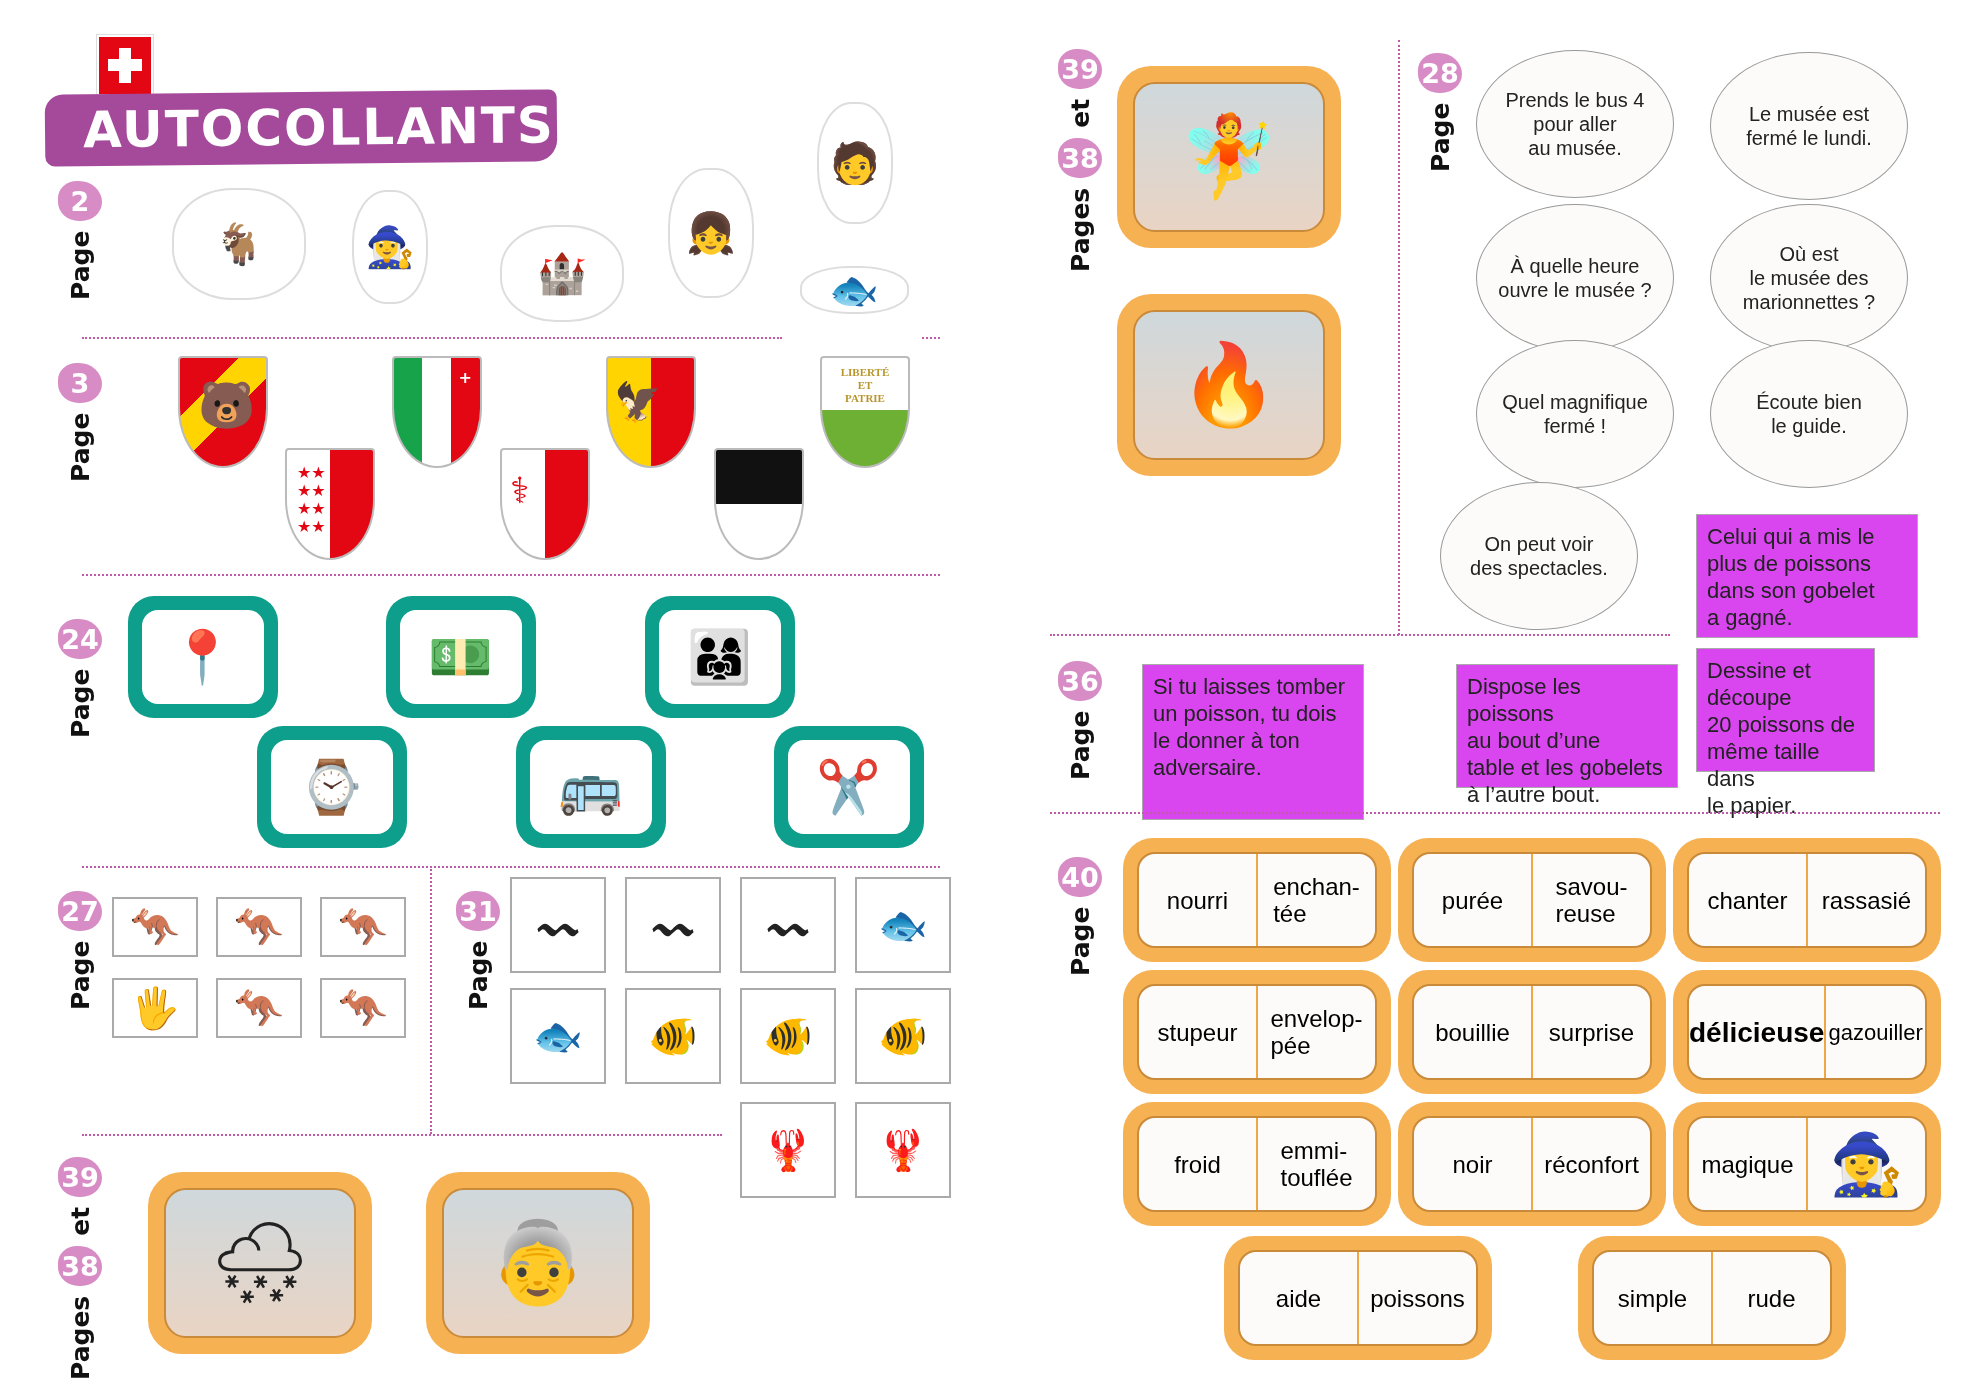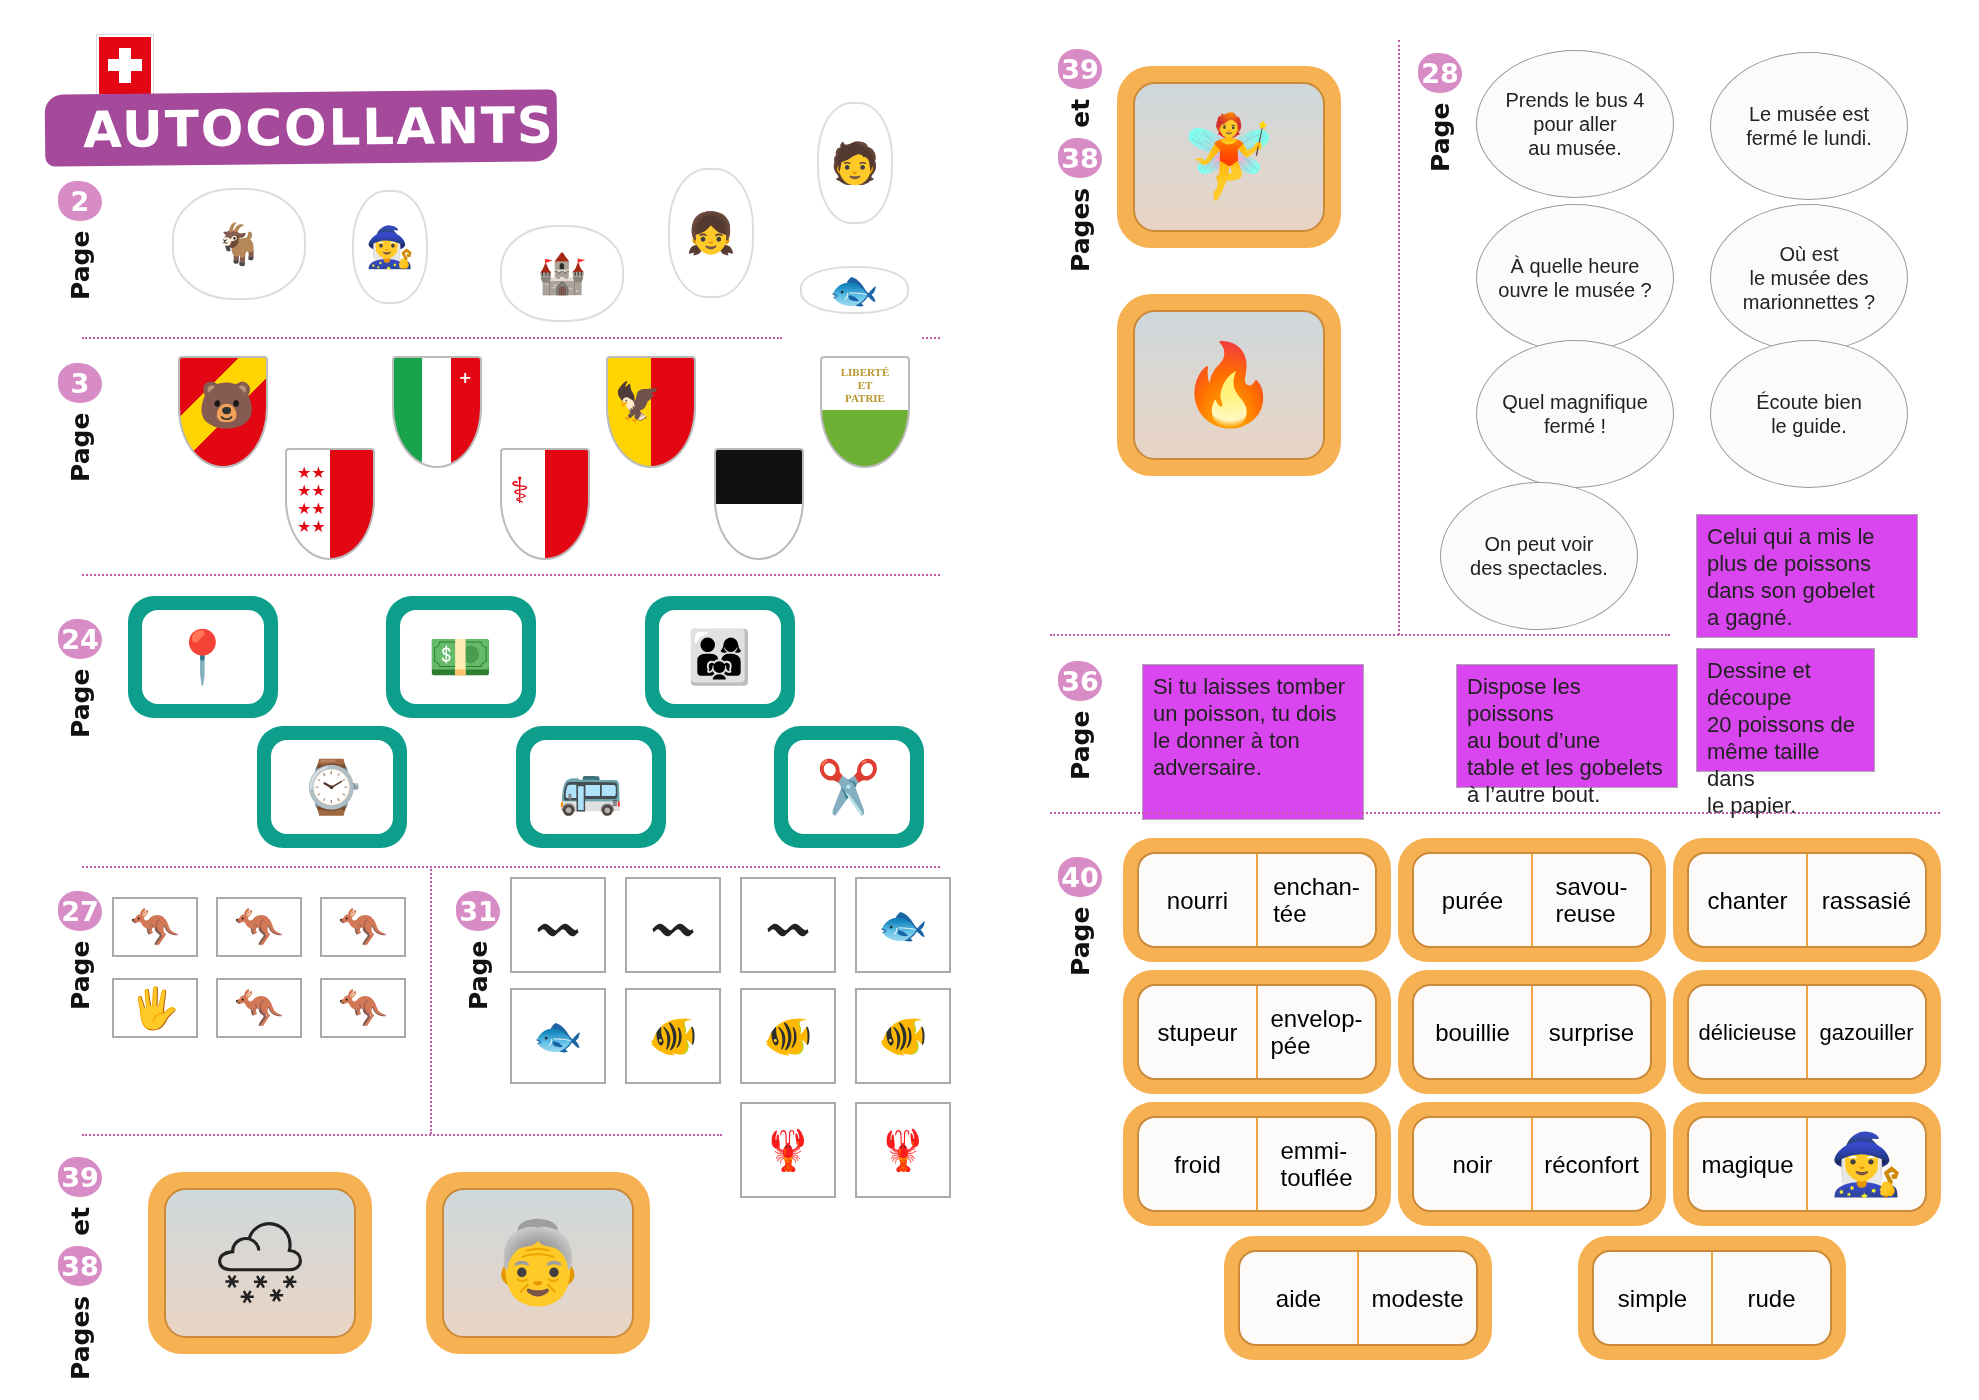--- a/index.html
+++ b/index.html
@@ -232,21 +232,21 @@
     </div>
   </div>
 <div class="domino" style="left:1398px;top:970px;">
     <div class="inner">
   <div class="half">bouillie</div>
   <div class="half">surprise</div>
     </div>
   </div>
 <div class="domino" style="left:1673px;top:970px;">
     <div class="inner">
-  <div class="half" style="font-size:22px;">délicieuse</div>
+  <div class="half" style="font-size:28px;font-weight:bold;">délicieuse</div>
   <div class="half" style="font-size:22px;">gazouiller</div>
     </div>
   </div>
 
 <div class="domino" style="left:1123px;top:1102px;">
     <div class="inner">
   <div class="half">froid</div>
   <div class="half" style="white-space:pre-line;">emmi-
 touflée</div>
     </div>
@@ -260,21 +260,21 @@
 <div class="domino" style="left:1673px;top:1102px;">
     <div class="inner">
   <div class="half">magique</div>
   <div class="half" style="font-size:60px;">🧙‍♀️</div>
     </div>
   </div>
 
 <div class="domino" style="left:1224px;top:1236px;">
     <div class="inner">
   <div class="half">aide</div>
-  <div class="half">modeste</div>
+  <div class="half">poissons</div>
     </div>
   </div>
 <div class="domino" style="left:1578px;top:1236px;">
     <div class="inner">
   <div class="half">simple</div>
   <div class="half">rude</div>
     </div>
   </div>
 
 </body></html>

